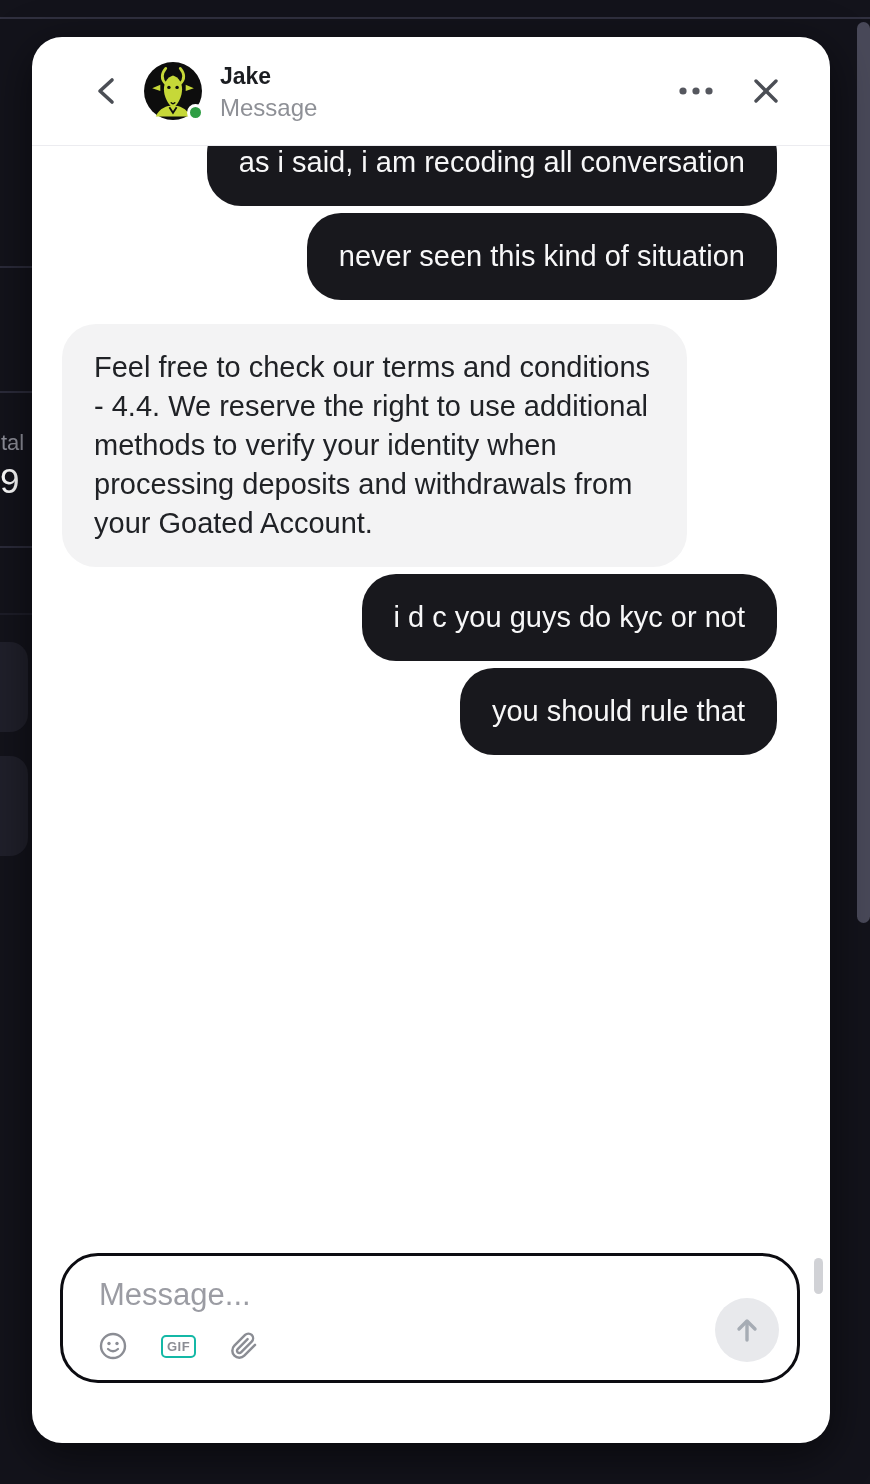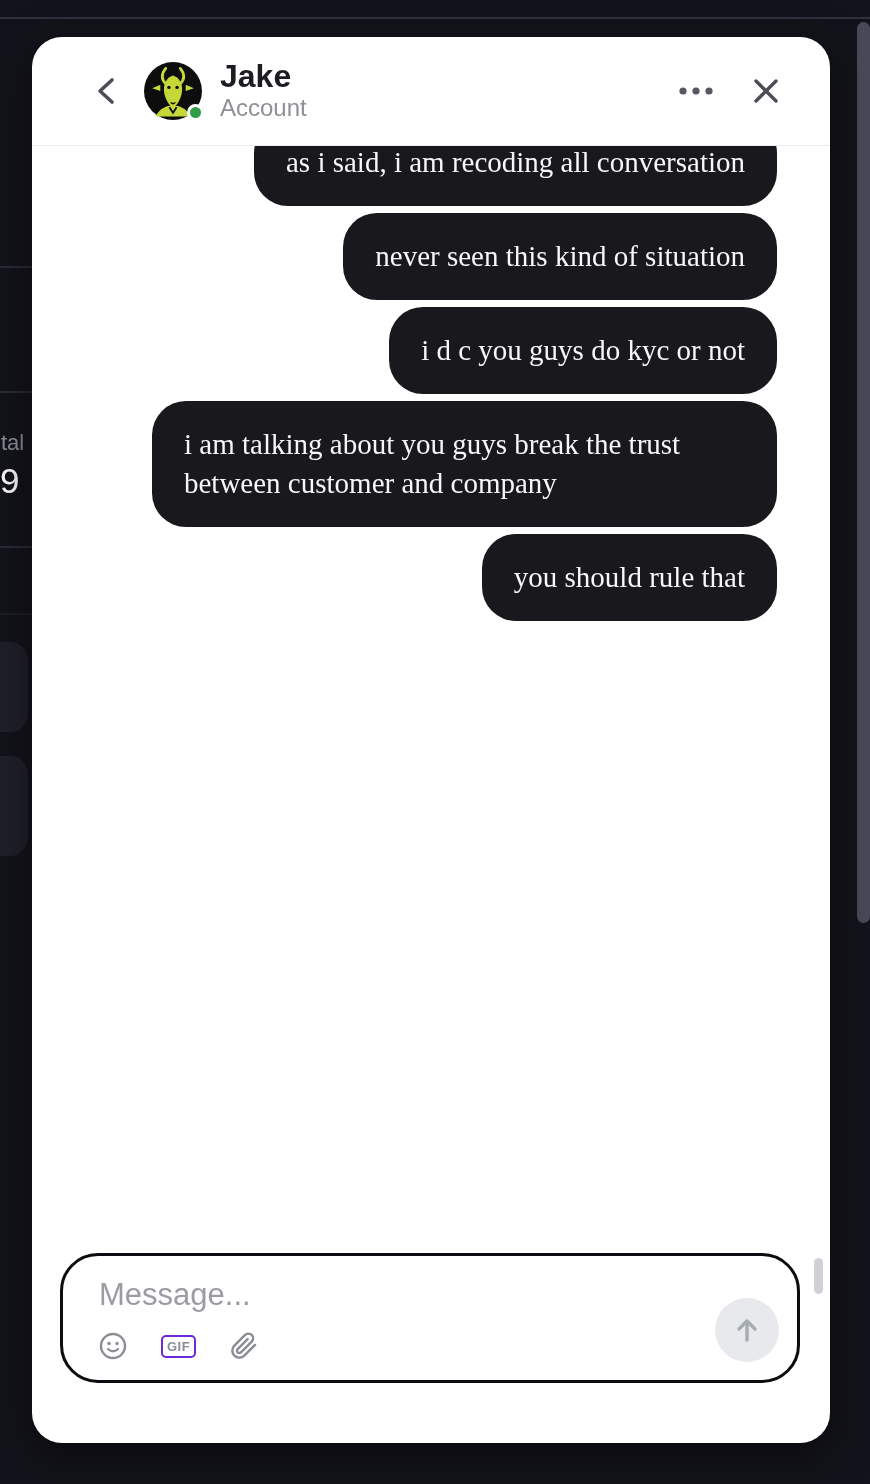--- a/index.html
+++ b/index.html
@@ -23,49 +23,49 @@
   
   .header{position:absolute;top:0;left:0;right:0;height:108px;display:flex;align-items:center;
     border-bottom:1px solid #ececf0;}
   .back-btn{margin-left:52px;width:44px;height:44px;display:flex;align-items:center;justify-content:center;
     background:none;border:none;padding:0;cursor:pointer;color:#4b4e55;}
   .avatar-wrap{position:relative;margin-left:16px;width:58px;height:58px;flex:0 0 auto;}
   .avatar-wrap svg{display:block;}
   .status-dot{position:absolute;right:-2px;bottom:-1px;width:17px;height:17px;border-radius:50%;
     background:#2f9e44;border:3px solid #ffffff;box-sizing:border-box;}
   .name-block{margin-left:18px;display:flex;flex-direction:column;gap:4px;}
-  .agent-name{font-size:32px;font-weight:bold;color:#1b1d21;line-height:30px;}
+  .agent-name{font-size:23px;font-weight:bold;color:#1b1d21;line-height:30px;}
   .agent-status{font-size:24px;color:#8e9096;line-height:26px;}
   .header-spacer{flex:1;}
   .menu-btn{background:none;border:none;padding:0;cursor:pointer;width:44px;height:44px;
     display:flex;align-items:center;justify-content:center;color:#55575e;}
   .close-btn{background:none;border:none;padding:0;cursor:pointer;width:44px;height:44px;
     margin-left:26px;margin-right:42px;display:flex;align-items:center;justify-content:center;color:#4b4e55;}
   
   .chat-area{position:absolute;top:109px;left:0;right:0;height:1100px;
-    padding:0 53px 0 30px;box-sizing:border-box;overflow:hidden;font-family:Liberation Serif, serif;}
+    padding:0 53px 0 30px;box-sizing:border-box;overflow:hidden;}
   .msg-row{display:flex;margin-bottom:7px;}
   .msg-row.user{justify-content:flex-end;}
   .msg-row.agent{justify-content:flex-start;margin-top:24px;}
   .bubble{max-width:625px;padding:24px 32px;border-radius:34px;
     font-size:29px;line-height:39px;box-sizing:border-box;}
   .bubble.user{background:#18181d;color:#f7f7f8;}
   .bubble.agent{background:#f3f3f4;color:#202226;}
   .bubble.first{margin-top:-27px;}
   .meta{font-size:25px;color:#85878f;margin:6px 0 30px 32px;line-height:30px;}
   
   .composer{position:absolute;left:28px;top:1216px;width:740px;height:130px;box-sizing:border-box;
     border:3px solid #0c0c11;border-radius:38px;background:#ffffff;}
   .composer input{position:absolute;top:20px;left:34px;width:540px;border:none;outline:none;
     font-family:"Liberation Sans", sans-serif;font-size:31px;color:#1c1e22;background:transparent;}
   .composer input::placeholder{color:#9b9ca3;opacity:1;}
   .composer-icons{position:absolute;left:36px;bottom:20px;display:flex;align-items:center;gap:34px;}
   .icon-btn{background:none;border:none;padding:0;cursor:pointer;display:flex;align-items:center;
     justify-content:center;color:#8b8d94;}
-  .gif-box{display:inline-block;border:2px solid #6d28d9;border-radius:5px;color:#8b8d94;
+  .gif-box{display:inline-block;border:2px solid #14b8a6;border-radius:5px;color:#8b8d94;
     font-size:13px;font-weight:bold;padding:3px 4px;letter-spacing:.5px;line-height:13px;}
   .send-btn{position:absolute;right:18px;bottom:18px;width:64px;height:64px;border-radius:50%;
     background:#e8e9ec;border:none;cursor:pointer;display:flex;align-items:center;justify-content:center;
     color:#a6acb4;}
   .widget-scrollbar{position:absolute;right:7px;top:1221px;width:9px;height:36px;border-radius:5px;
     background:#d1d2d6;}
 </style>
 </head>
 <body>
 
@@ -105,21 +105,21 @@
         <circle cx="36.5" cy="28" r="1.9" fill="#0d0d0d"></circle>
         <path d="M30 45 Q32 47 34 45" fill="none" stroke="#0d0d0d" stroke-width="1.6" stroke-linecap="round"></path>
         <path d="M13 60 C17 51 25 48 32 48 C39 48 47 51 51 60 Z" fill="#c6d838"></path>
         <path d="M28 50 L32 56 L36 50" fill="none" stroke="#0d0d0d" stroke-width="2"></path>
       </svg>
       <span class="status-dot"></span>
     </div>
 
     <div class="name-block">
       <div class="agent-name">Jake</div>
-      <div class="agent-status">Account</div>
+      <div class="agent-status">Message</div>
     </div>
 
     <div class="header-spacer"></div>
 
     <button class="menu-btn">
       <svg width="36" height="10" viewBox="0 0 36 10">
         <circle cx="5" cy="5" r="3.6" fill="currentColor"></circle>
         <circle cx="18" cy="5" r="3.6" fill="currentColor"></circle>
         <circle cx="31" cy="5" r="3.6" fill="currentColor"></circle>
       </svg>
@@ -132,25 +132,25 @@
     </button>
   </div>
 
   <div class="chat-area">
       <div class="msg-row user">
         <div class="bubble user first">as i said, i am recoding all conversation</div>
       </div>
       <div class="msg-row user">
         <div class="bubble user">never seen this kind of situation</div>
       </div>
+      <div class="msg-row agent">
+        <div class="bubble agent">Feel free to check our terms and conditions - 4.4. We reserve the right to use additional methods to verify your identity when processing deposits and withdrawals from your Goated Account.</div>
+      </div>
       <div class="msg-row user">
         <div class="bubble user">i d c you guys do kyc or not</div>
-      </div>
-      <div class="msg-row user">
-        <div class="bubble user">i am talking about you guys break the trust between customer and company</div>
       </div>
       <div class="msg-row user">
         <div class="bubble user">you should rule that</div>
       </div>
     </div>
 
   <div class="composer">
     <input type="text" value="" placeholder="Message..." style="">
     <div class="composer-icons">
       <button class="icon-btn">

